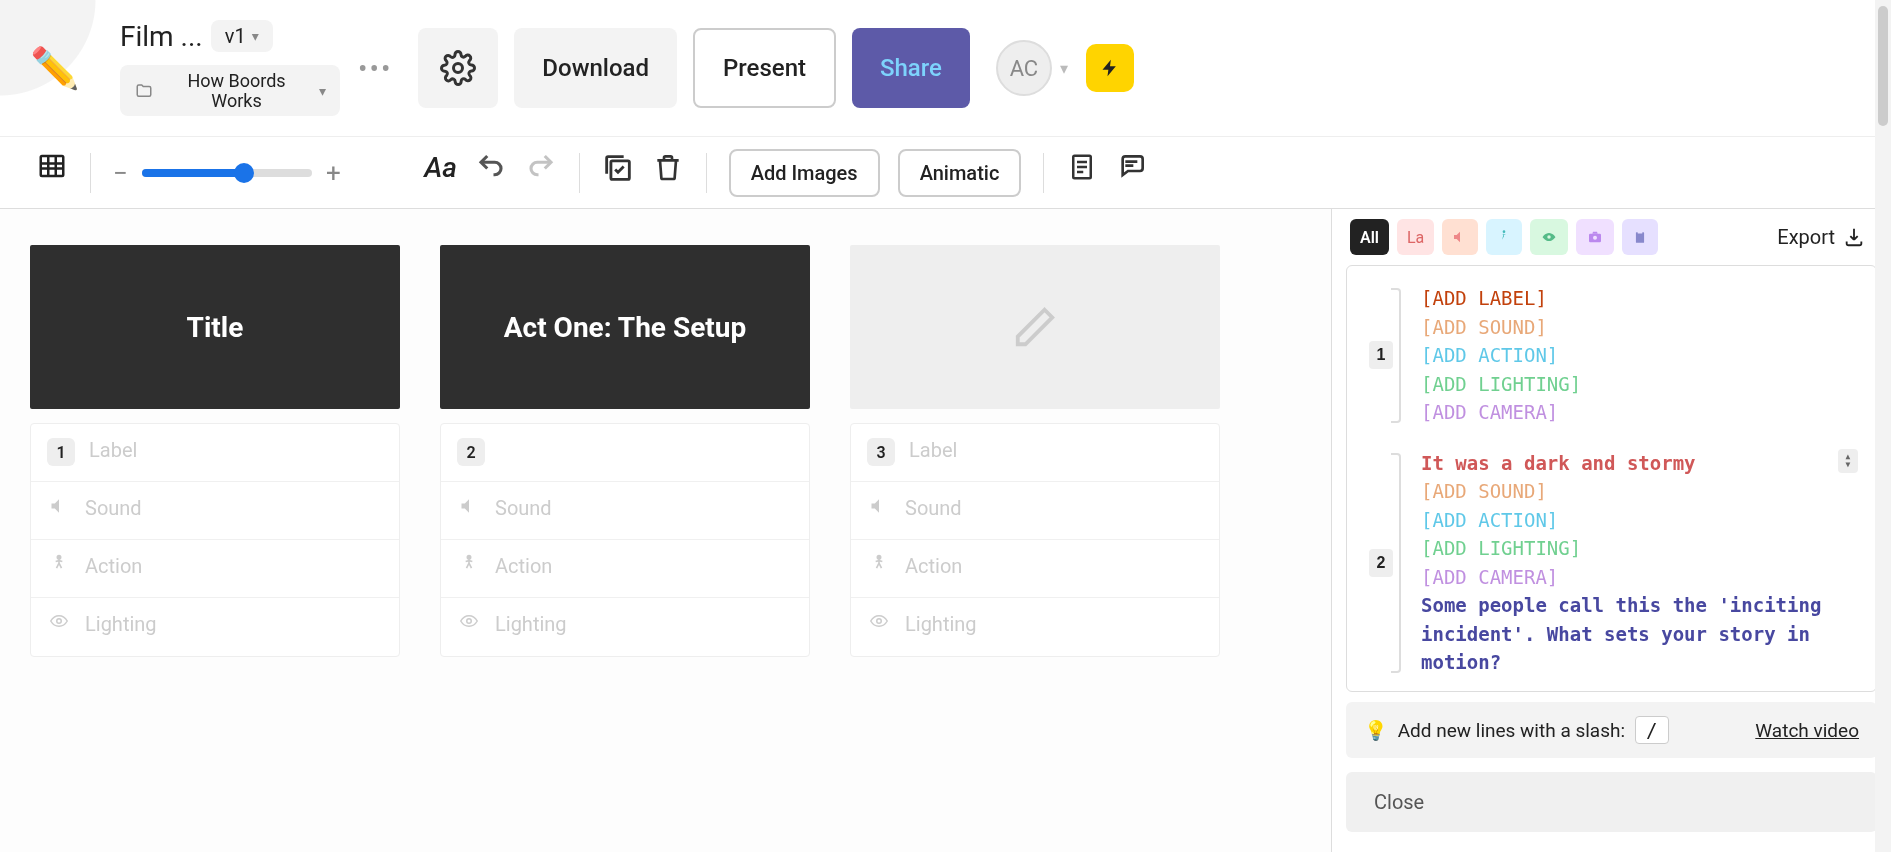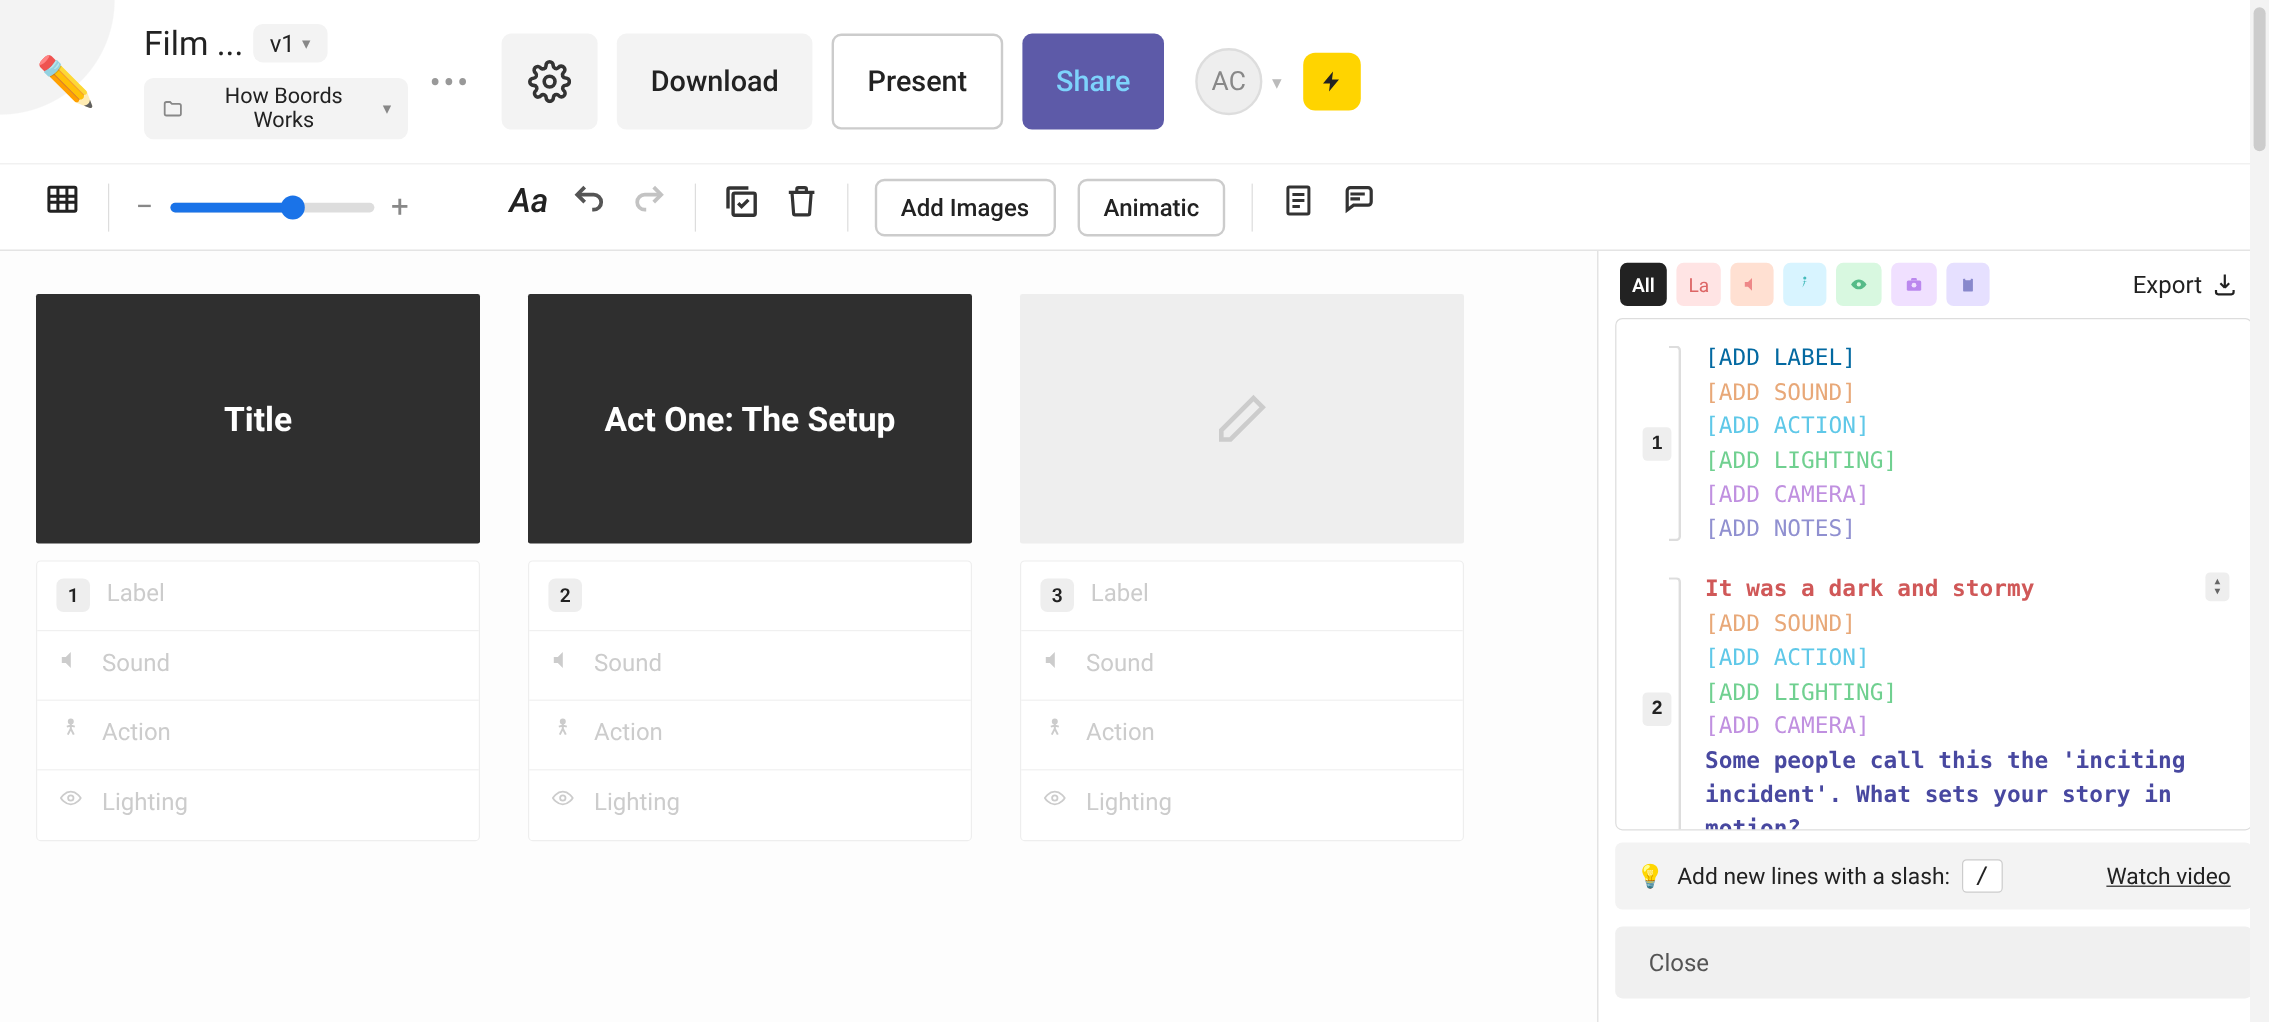--- a/index.html
+++ b/index.html
@@ -37,21 +37,21 @@
   .zoom-fill { position: absolute; left: 0; top: 0; height: 8px; background: #1a73e8; border-radius: 4px; width: 60%; }
   .zoom-thumb { position: absolute; top: -6px; width: 20px; height: 20px; background: #1a73e8; border-radius: 50%; left: calc(60% - 10px); }
   .tb-btn { height: 48px; padding: 0 20px; border: 2px solid #ccc; border-radius: 8px; background: #fff; font-size: 20px; font-weight: 500; display: flex; align-items: center; cursor: pointer; margin: 0 6px; }
   .tb-spacer { flex: 1; }
   svg { display: block; }
 
   
   .body { flex: 1; display: flex; overflow: hidden; }
   .canvas { flex: 1; padding: 36px 30px; display: flex; gap: 40px; overflow: auto; background: #fdfdfd; }
   .frame { width: 370px; flex-shrink: 0; }
-  .frame-img { width: 370px; height: 208px; background: #2f2f2f; color: #fff; display: flex; align-items: center; justify-content: center; font-size: 28px; font-weight: 700; border-radius: 2px; text-align: center; padding: 0 18px; }
+  .frame-img { width: 370px; height: 164px; background: #2f2f2f; color: #fff; display: flex; align-items: center; justify-content: center; font-size: 28px; font-weight: 700; border-radius: 2px; text-align: center; padding: 0 18px; }
   .frame-img.empty { background: #eee; color: #ccc; font-size: 40px; transform: none; }
   .frame-fields { background: #fff; border: 1px solid #eee; border-radius: 4px; margin-top: 14px; }
   .field-row { display: flex; align-items: flex-start; padding: 14px 16px; border-bottom: 1px solid #f0f0f0; gap: 14px; min-height: 58px; }
   .field-row:last-child { border-bottom: none; }
   .field-num { background: #eee; border-radius: 6px; width: 28px; height: 28px; display: flex; align-items: center; justify-content: center; font-weight: 600; font-size: 16px; flex-shrink: 0; }
   .field-icon { color: #ccc; width: 24px; flex-shrink: 0; display: flex; align-items: center; justify-content: center; }
   .field-text { font-size: 20px; color: #333; }
   .field-placeholder { font-size: 20px; color: #ccc; }
 
   
@@ -67,21 +67,21 @@
   .chip-not { background: #e6e0ff; color: #88c; }
   .export-btn { margin-left: auto; font-size: 20px; display: flex; align-items: center; gap: 8px; cursor: pointer; padding: 4px 8px; }
 
   .script-area { flex: 1; margin: 0 14px 10px 14px; border: 1px solid #ddd; border-radius: 6px; overflow-y: scroll; padding: 18px 14px; font-family: "Menlo", "Consolas", monospace; font-size: 19px; line-height: 1.5; position: relative; }
   .script-block { display: flex; margin-bottom: 22px; position: relative; }
   .script-gutter { width: 40px; display: flex; align-items: center; justify-content: center; flex-shrink: 0; margin-right: 6px; position: relative; }
   .script-gutter::before { content: ''; position: absolute; top: 4px; bottom: 4px; right: 0; border-right: 2px solid #ddd; border-top: 2px solid #ddd; border-bottom: 2px solid #ddd; width: 8px; border-top-right-radius: 4px; border-bottom-right-radius: 4px; }
   .script-num { background: #eee; border-radius: 4px; padding: 2px 8px; font-weight: 600; font-family: -apple-system, sans-serif; font-size: 16px; }
   .script-lines { flex: 1; padding-left: 14px; }
   .sl { white-space: pre-wrap; }
-  .c-label { color: #0369a1; }
+  .c-label { color: #c2410c; }
   .c-sound { color: #e8a878; }
   .c-action { color: #5fc8e8; }
   .c-lighting { color: #70d090; }
   .c-camera { color: #c090e0; }
   .c-notes { color: #9090d0; }
   .c-text-label { color: #d05858; font-weight: 600; }
   .c-text-notes { color: #4848a0; font-weight: 600; }
   .stepper { position: absolute; right: 4px; top: 0; width: 20px; height: 24px; background: #eee; border-radius: 4px; display: flex; flex-direction: column; align-items: center; justify-content: center; font-size: 8px; color: #666; line-height: 1; }
 
   .tip-bar { margin: 0 14px 14px 14px; background: #f3f3f3; border-radius: 6px; padding: 14px 18px; display: flex; align-items: center; gap: 10px; font-size: 19px; }
@@ -364,21 +364,20 @@
           <div class="script-block">
             <div class="script-gutter">
               <span class="script-num">1</span>
             </div>
             <div class="script-lines">
               <div class="sl c-label">[ADD LABEL]</div>
               <div class="sl c-sound">[ADD SOUND]</div>
               <div class="sl c-action">[ADD ACTION]</div>
               <div class="sl c-lighting">[ADD LIGHTING]</div>
               <div class="sl c-camera">[ADD CAMERA]</div>
-              <div class="sl c-notes">[ADD NOTES]</div>
             </div>
           </div>
           <div class="script-block">
             <div class="script-gutter">
               <span class="script-num">2</span>
             </div>
             <div class="script-lines">
               <div class="stepper">▲<br>▼</div>
               <div class="sl c-text-label">It was a dark and stormy</div>
               <div class="sl c-sound">[ADD SOUND]</div>

